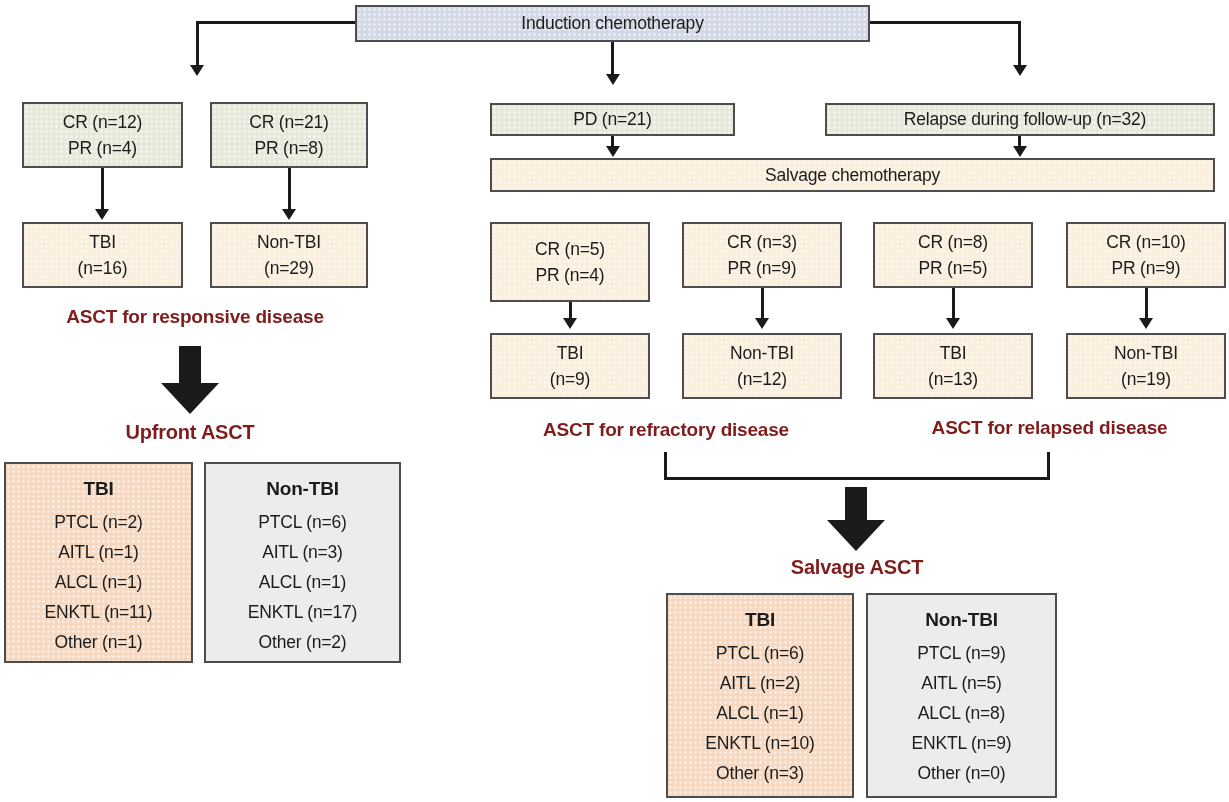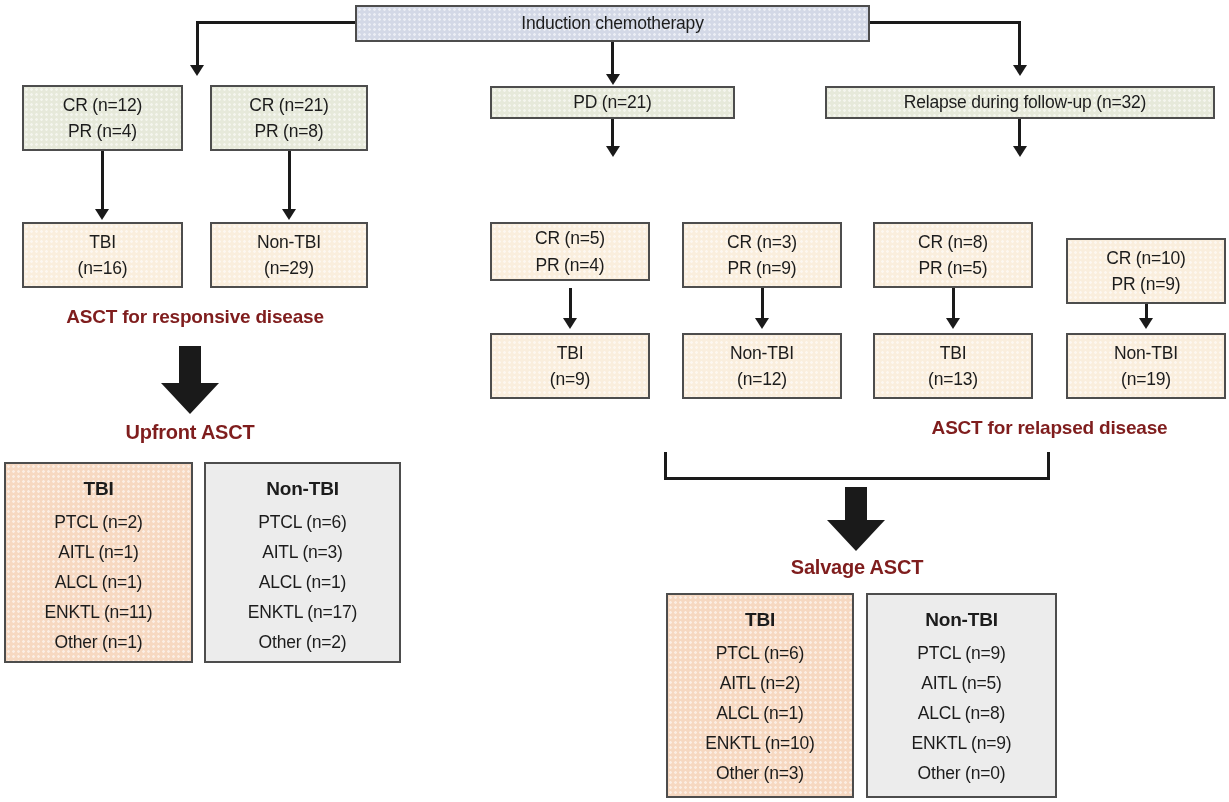--- a/index.html
+++ b/index.html
@@ -11,21 +11,21 @@
   .box{
     position:absolute;box-sizing:border-box;border:2px solid #4d4d4d;
     display:flex;flex-direction:column;align-items:center;justify-content:center;
     text-align:center;font-size:17.5px;line-height:1.5;color:#1c1c1c;
   }
   .dots{
     background-image:radial-gradient(rgba(255,255,255,0.55) 1px, rgba(255,255,255,0) 1.6px);
     background-size:5px 5px;
   }
   .blue{background-color:#d3d8e6;}
-  .green{background-color:#e6e9da;}
+  .green{background-color:#e6e9da;margin-top:17px;}
   .peach{background-color:#faeedd;}
   .salmon{background-color:#f6d8c1;}
   .gray{background-color:#ececec;}
   .ln{position:absolute;background:#1a1a1a;}
   .ah{position:absolute;width:0;height:0;border-left:7px solid transparent;border-right:7px solid transparent;border-top:11px solid #1a1a1a;}
   .cap{position:absolute;font-weight:700;font-size:19px;text-align:center;color:#7f1d1d;}
   .ba-stem{position:absolute;background:#1a1a1a;width:22px;}
   .ba-head{position:absolute;width:0;height:0;border-left:29px solid transparent;border-right:29px solid transparent;border-top:31px solid #1a1a1a;}
   .detail{justify-content:flex-start;padding-top:9px;line-height:1.72;font-size:17.5px;}
   .detail .ttl{font-weight:700;font-size:19px;margin-bottom:1px;}
@@ -87,43 +87,46 @@
     <span>PR (n=8)</span>
   </div>
 
   <div class="box green dots" style="left:490px;top:86px;width:245px;height:33px;">
     <span>PD (n=21)</span>
   </div>
   <div class="box green dots" style="left:825px;top:86px;width:390px;height:33px;padding-left:10px;">
     <span>Relapse during follow-up (n=32)</span>
   </div>
 
+  <div class="box peach dots" style="left:490px;top:158px;width:725px;height:34px;">
+    <span>Salvage chemotherapy</span>
+  </div>
 
   <div class="box peach dots" style="left:22px;top:222px;width:161px;height:66px;">
     <span>TBI</span>
     <span>(n=16)</span>
   </div>
   <div class="box peach dots" style="left:210px;top:222px;width:158px;height:66px;">
     <span>Non-TBI</span>
     <span>(n=29)</span>
   </div>
 
-  <div class="box peach dots" style="left:490px;top:222px;width:160px;height:59px;">
+  <div class="box peach dots" style="left:490px;top:222px;width:160px;height:80px;">
     <span>CR (n=5)</span>
     <span>PR (n=4)</span>
   </div>
   <div class="box peach dots" style="left:682px;top:222px;width:160px;height:66px;">
     <span>CR (n=3)</span>
     <span>PR (n=9)</span>
   </div>
   <div class="box peach dots" style="left:873px;top:222px;width:160px;height:66px;">
     <span>CR (n=8)</span>
     <span>PR (n=5)</span>
   </div>
-  <div class="box peach dots" style="left:1066px;top:222px;width:160px;height:66px;margin-top:16px;">
+  <div class="box peach dots" style="left:1066px;top:222px;width:160px;height:66px;">
     <span>CR (n=10)</span>
     <span>PR (n=9)</span>
   </div>
 
   <div class="box peach dots" style="left:490px;top:333px;width:160px;height:66px;">
     <span>TBI</span>
     <span>(n=9)</span>
   </div>
   <div class="box peach dots" style="left:682px;top:333px;width:160px;height:66px;">
     <span>Non-TBI</span>
@@ -133,20 +136,21 @@
     <span>TBI</span>
     <span>(n=13)</span>
   </div>
   <div class="box peach dots" style="left:1066px;top:333px;width:160px;height:66px;">
     <span>Non-TBI</span>
     <span>(n=19)</span>
   </div>
 
   <div class="cap" style="left:10px;top:306px;width:370px;">ASCT for responsive disease</div>
   <div class="cap" style="left:40px;top:421px;width:300px;font-size:20px;">Upfront ASCT</div>
+  <div class="cap" style="left:490px;top:419px;width:352px;">ASCT for refractory disease</div>
   <div class="cap" style="left:873px;top:417px;width:353px;">ASCT for relapsed disease</div>
   <div class="cap" style="left:707px;top:556px;width:300px;font-size:20px;">Salvage ASCT</div>
 
   <div class="box salmon dots detail" style="left:4px;top:462px;width:189px;height:201px;">
     <span class="ttl">TBI</span>
     <span>PTCL (n=2)</span>
     <span>AITL (n=1)</span>
     <span>ALCL (n=1)</span>
     <span>ENKTL (n=11)</span>
     <span>Other (n=1)</span>

